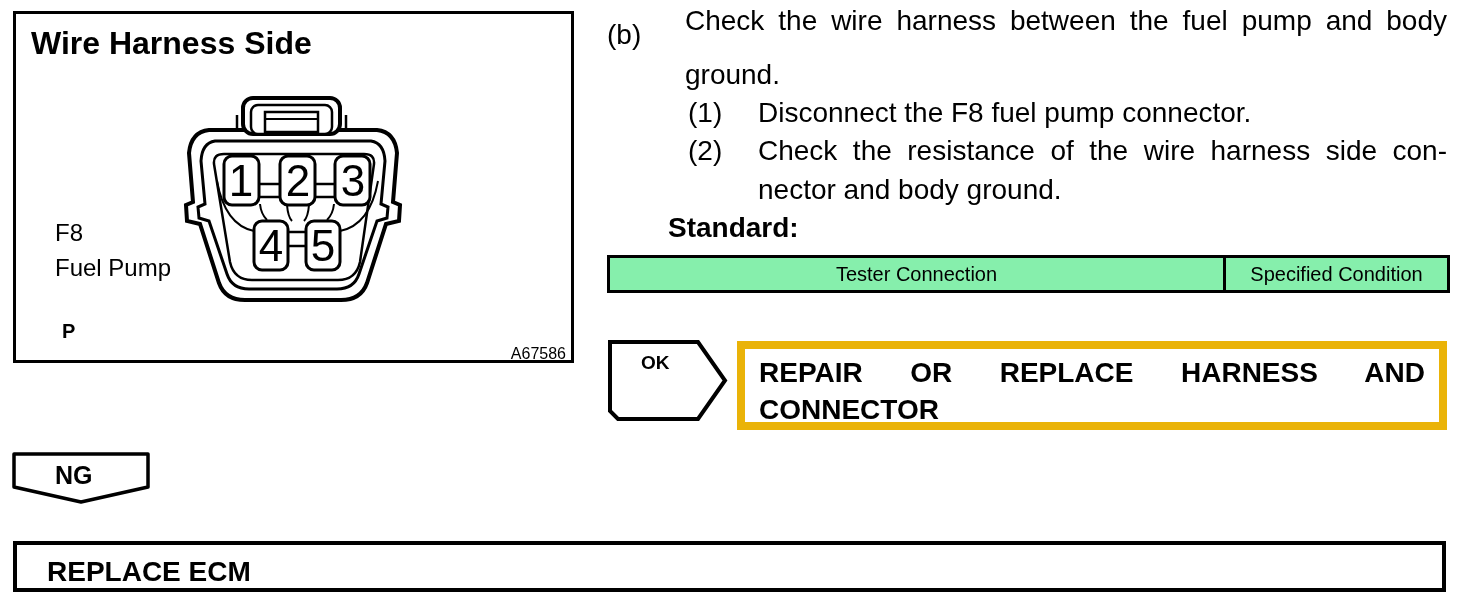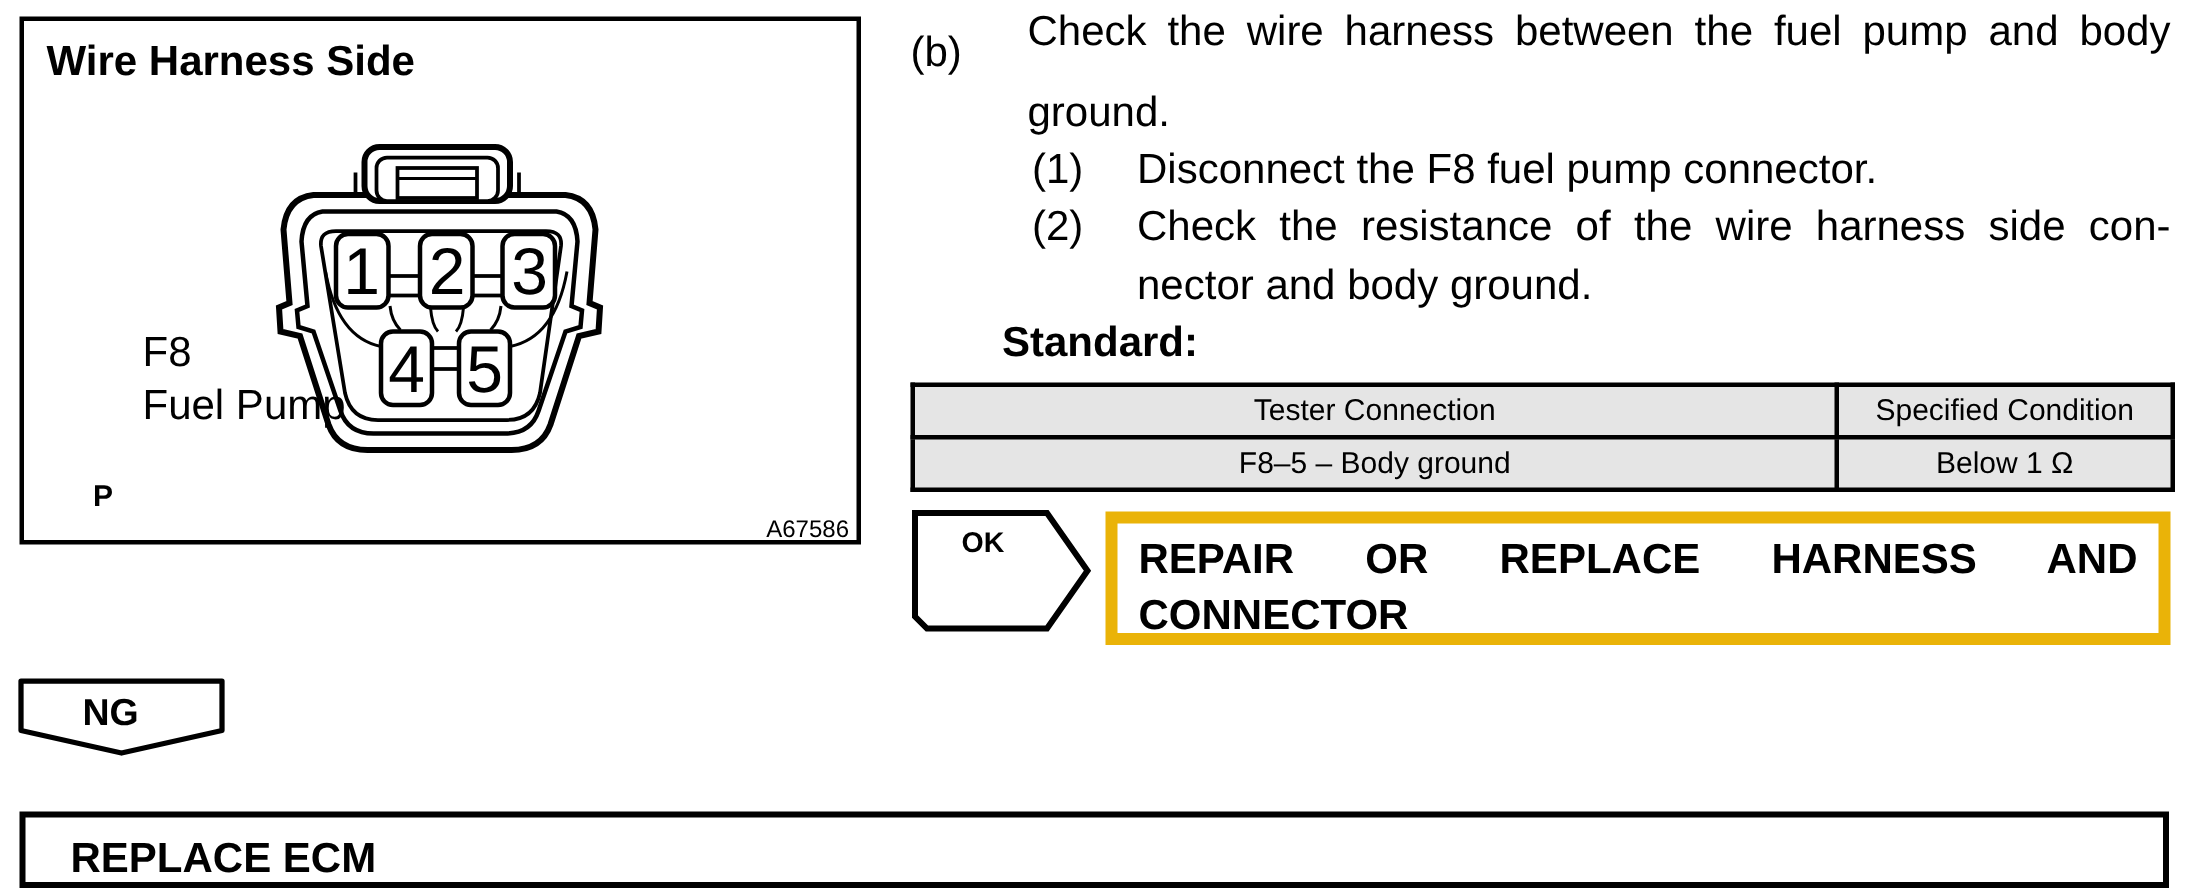--- a/index.html
+++ b/index.html
@@ -4,28 +4,28 @@
 <style>
   html,body{margin:0;padding:0;background:#ffffff;}
   body{width:1472px;height:596px;position:relative;font-family:"Liberation Sans",sans-serif;color:#000;}
   .abs{position:absolute;}
   .txt{font-size:28px;line-height:40px;white-space:nowrap;}
   .just{white-space:normal;text-align:justify;text-align-last:justify;}
   .bold{font-weight:bold;}
 
   
   .diagram-panel{left:13px;top:11px;width:561px;height:352px;border:3px solid #000;box-sizing:border-box;background:#fff;}
-  .panel-title{left:15px;top:11px;font-size:28px;font-weight:bold;white-space:nowrap;}
-  .conn-label{font-size:28px;white-space:nowrap;margin-left:40px;}
+  .panel-title{left:15px;top:11px;font-size:32px;font-weight:bold;white-space:nowrap;}
+  .conn-label{font-size:24px;white-space:nowrap;}
   .color-code{left:46px;top:306px;font-size:20px;font-weight:bold;}
   .figure-id{right:5px;top:331px;font-size:16px;}
 
   
   .spec-table{left:607px;top:255px;width:840px;border-collapse:collapse;table-layout:fixed;}
-  .spec-table td{border:3px solid #000;text-align:center;font-size:20px;height:32px;padding:0;background:#e5e5e5;}
+  .spec-table td{border:3px solid #000;text-align:center;font-size:20px;height:32px;padding:0;background:#86efac;}
 
   
   .ok-label{left:641px;top:352px;font-size:19px;font-weight:bold;}
   .action-box{left:737px;top:341px;width:710px;height:89px;border:8px solid #eab308;box-sizing:border-box;padding:5px 14px 0 14px;}
   .action-line{font-size:28px;line-height:37px;font-weight:bold;}
   .ng-label{left:55px;top:461px;font-size:25px;font-weight:bold;}
   .ecm-box{left:13px;top:541px;width:1433px;height:51px;border:4px solid #000;box-sizing:border-box;display:flex;align-items:flex-end;padding-left:30px;}
   .ecm-text{font-size:28px;font-weight:bold;}
   svg{display:block;}
 </style>
@@ -109,24 +109,20 @@
 <table class="abs spec-table">
   <colgroup>
       <col style="width:616px">
       <col style="width:224px">
     </colgroup>
   <tbody>
       <tr>
     <td>Tester Connection</td>
     <td>Specified Condition</td>
   </tr>
-  <tr>
-    <td>F8–5 – Body ground</td>
-    <td>Below 1 Ω</td>
-  </tr>
 </tbody>
   </table>
 
 <svg class="abs" style="left:605px;top:338px;" width="125" height="87" viewBox="605 338 125 87">
   <path d="M 610,342 H 698 L 725,380.5 L 698,419 H 618 L 610,411 Z" fill="#fff" stroke="#000" stroke-width="4"></path>
 </svg>
 <div class="abs ok-label">OK</div>
 
 <div class="abs action-box">
   <div class="action-line just">REPAIR OR REPLACE HARNESS AND</div>

